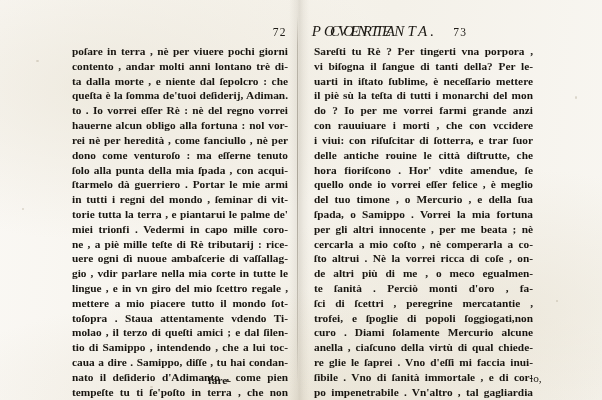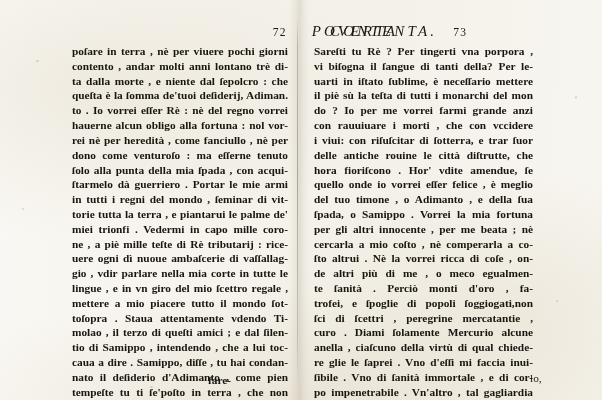--- a/index.html
+++ b/index.html
@@ -190,29 +190,29 @@
         <span class="ln">Sareſti tu Rè ? Per tingerti vna porpora ,</span>
         <span class="ln">vi biſogna il ſangue di tanti della? Per le-</span>
         <span class="ln">uarti in iſtato ſublime, è neceſſario mettere</span>
         <span class="ln">il piè sù la teſta di tutti i monarchi del mon</span>
         <span class="ln">do ? Io per me vorrei farmi grande anzi</span>
         <span class="ln">con rauuiuare i morti , che con vccidere</span>
         <span class="ln">i viui: con riſuſcitar di ſotterra, e trar ſuor</span>
         <span class="ln">delle antiche rouine le città diſtrutte, che</span>
         <span class="ln">hora fioriſcono . Hor' vdite amendue, ſe</span>
         <span class="ln">quello onde io vorrei eſſer felice , è meglio</span>
-        <span class="ln">del tuo timone , o Adimanto , e della ſua</span>
+        <span class="ln">del tuo timone , o Mercurio , e della ſua</span>
         <span class="ln">ſpada, o Samippo . Vorrei la mia fortuna</span>
         <span class="ln">per gli altri innocente , per me beata ; nè</span>
         <span class="ln">cercarla a mio coſto , nè comperarla a co-</span>
         <span class="ln">ſto altrui . Nè la vorrei ricca di coſe , on-</span>
         <span class="ln">de altri più di me , o meco egualmen-</span>
         <span class="ln">te ſanità . Perciò monti d'oro , fa-</span>
+        <span class="ln">ſci di ſcettri , peregrine mercatantie ,</span>
         <span class="ln">trofei, e ſpoglie di popoli ſoggiogati,non</span>
-        <span class="ln">ſci di ſcettri , peregrine mercatantie ,</span>
         <span class="ln">curo . Diami ſolamente Mercurio alcune</span>
         <span class="ln">anella , ciaſcuno della virtù di qual chiede-</span>
         <span class="ln">re glie le ſaprei . Vno d'eſſi mi faccia inui-</span>
         <span class="ln">ſibile . Vno di ſanità immortale , e di cor-</span>
         <span class="ln">po impenetrabile . Vn'altro , tal gagliardia</span>
       </div>
 
     <div class="catchword" id="catch-right">lo,</div>
   </div>
 

